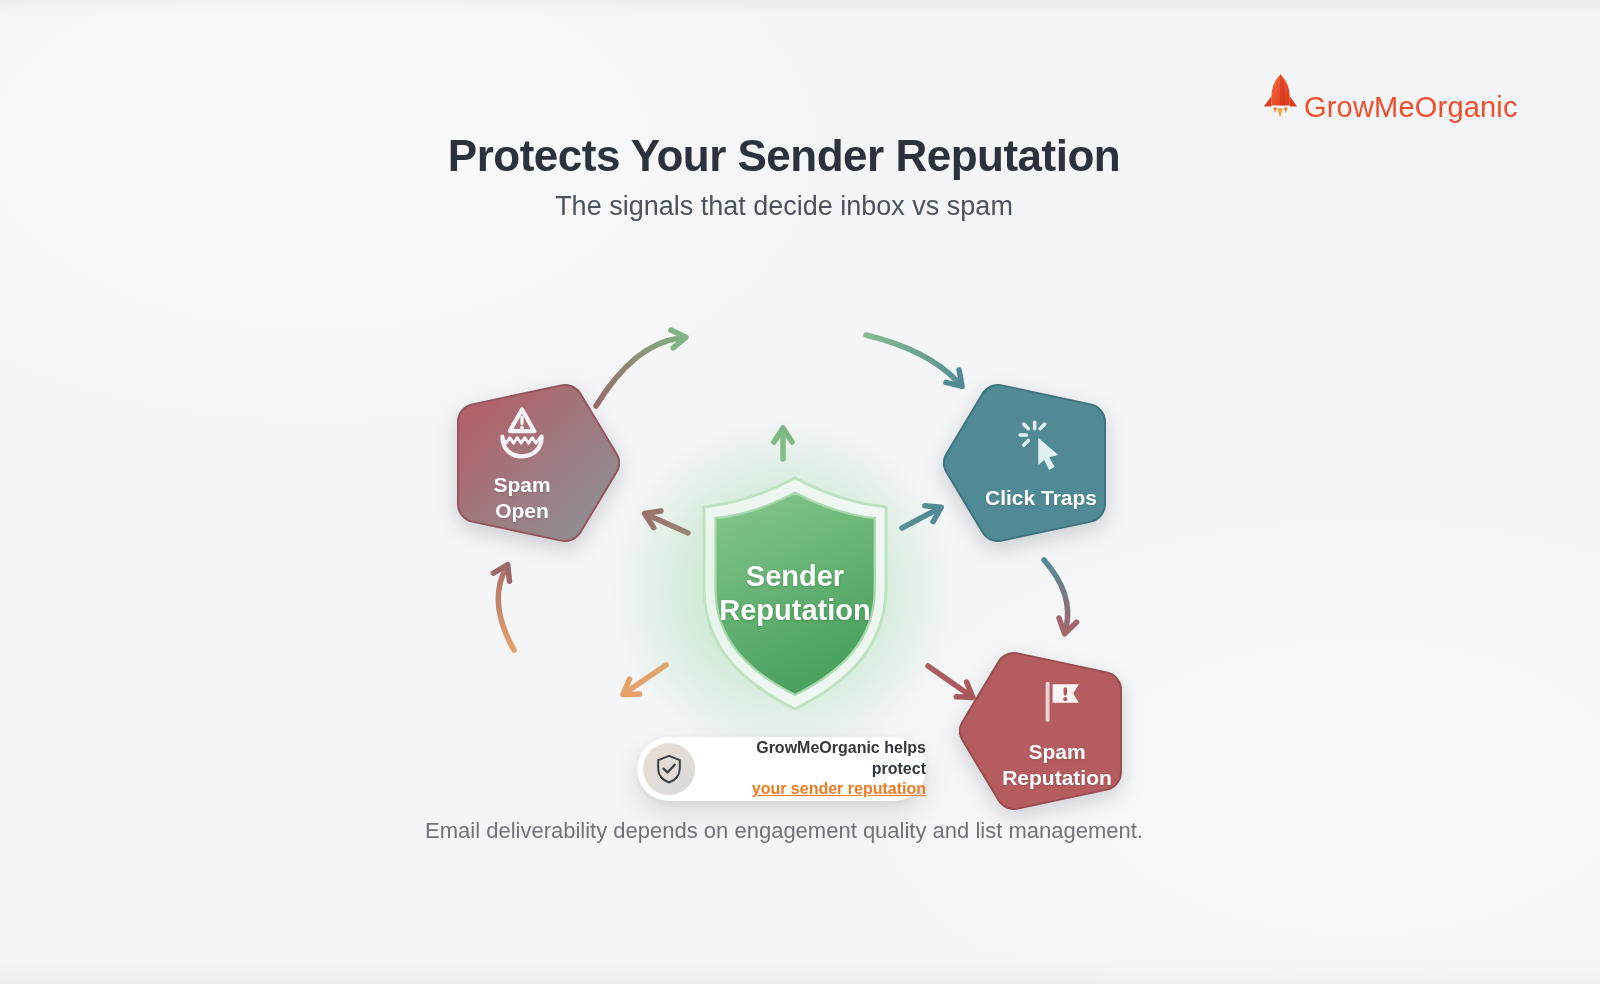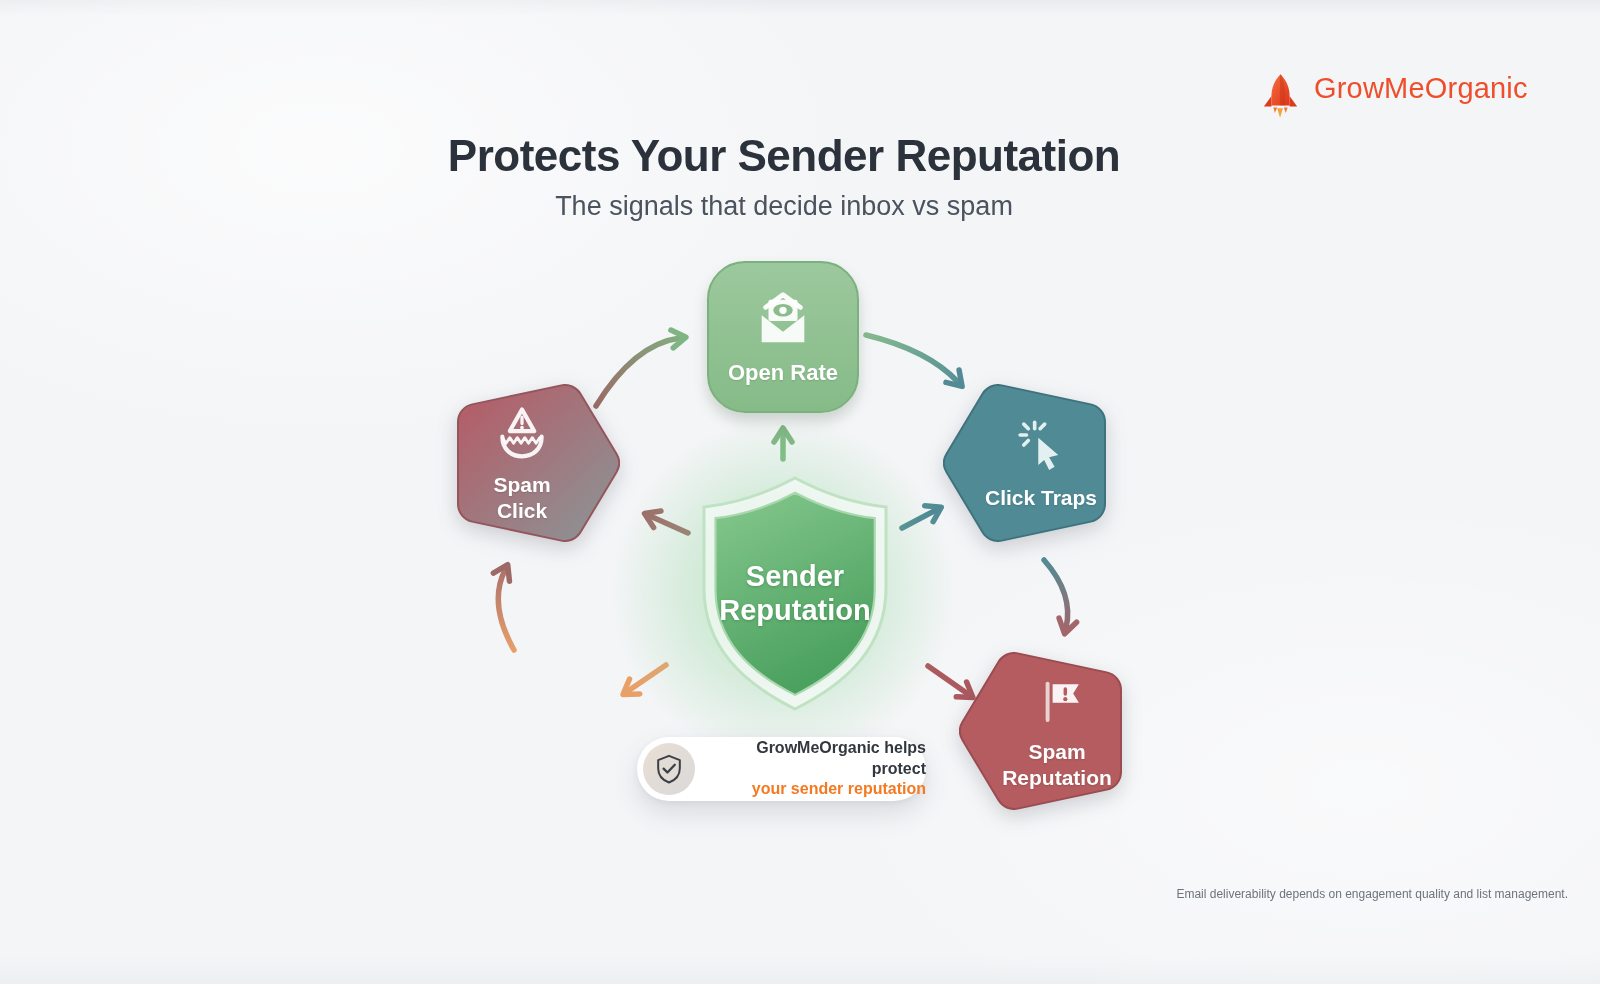--- a/index.html
+++ b/index.html
@@ -14,24 +14,24 @@
   }
   .title {
     position:absolute; top:131px; left:0; width:1568px; text-align:center;
     font-size:44px; font-weight:800; color:#2c323b; letter-spacing:-0.5px;
   }
   .subtitle {
     position:absolute; top:191px; left:0; width:1568px; text-align:center;
     font-size:27px; font-weight:400; color:#4b535e;
   }
   .footer {
-    position:absolute; top:887px; left:0; width:1568px; text-align:right;
-    font-size:12px; color:#6e737c;
-  }
-  .logo { position:absolute; top:72px; left:1262px; display:flex; align-items:flex-start; gap:14px; }
+    position:absolute; top:818px; left:0; width:1568px; text-align:center;
+    font-size:22px; color:#6e737c;
+  }
+  .logo { position:absolute; top:72px; left:1262px; display:flex; align-items:flex-end; gap:4px; }
   .logo-text { font-size:29px; font-weight:500; color:#ef4e2b; letter-spacing:0.2px; }
 
   .arrows { position:absolute; left:0; top:0; width:1600px; height:984px; z-index:1; pointer-events:none; }
 
   .node { position:absolute; z-index:2; }
   .node svg.shape { position:absolute; left:0; top:0; overflow:visible;
     filter:drop-shadow(0 7px 10px rgba(60,70,80,.22)); }
   .node .content {
     position:absolute; inset:0; display:flex; flex-direction:column;
     align-items:center; justify-content:center; z-index:2; text-align:center;
@@ -70,21 +70,21 @@
     box-shadow:0 12px 26px rgba(80,90,100,.16), 0 2px 6px rgba(80,90,100,.08);
     padding-left:6px;
   }
   .pill-icon {
     width:52px; height:52px; border-radius:50%; flex:0 0 52px;
     background:linear-gradient(135deg,#eadfd3 0%, #e2dcd6 45%, #d9dadb 100%);
     display:flex; align-items:center; justify-content:center;
   }
   .pill-text { margin-left:11px; line-height:1.3;text-align:right; }
   .pill-line1 { font-size:16px; font-weight:700; color:#33383f; }
-  .pill-line2 { font-size:16px; font-weight:700; color:#f37a21; }
+  .pill-line2 { font-size:16px; font-weight:700; color:#f37a21;text-decoration:underline; }
 </style>
 </head>
 <body>
 
 <div class="stage">
 
   <div class="title">Protects Your Sender Reputation</div>
   <div class="subtitle">The signals that decide inbox vs spam</div>
 
   <div class="logo">
@@ -168,32 +168,20 @@
       </defs>
       <path d="M115 10 C145 26 178 36 206 39 L206 120 C206 179 167 215 115 241 C63 215 24 179 24 120 L24 39 C52 36 85 26 115 10 Z" fill="rgba(255,255,255,.55)" stroke="#bfe2c3" stroke-width="3"></path>
       <path d="M115 10 C145 26 178 36 206 39 L206 120 C206 179 167 215 115 241 C63 215 24 179 24 120 L24 39 C52 36 85 26 115 10 Z" transform="translate(14.5,16) scale(0.875)" fill="url(#gShield)" stroke="#a9d8af" stroke-width="2.5"></path>
     </svg>
     <div class="shield-text">
       <span>Sender</span>
       <span>Reputation</span>
     </div>
   </div>
 
-  <div class="open-rate-box">
-    <span>
-      <svg width="62" height="62" viewBox="0 0 64 64">
-        <path d="M14 19 L32 6 L50 19" stroke="rgba(255,255,255,.95)" stroke-width="5" fill="none" stroke-linecap="round" stroke-linejoin="round"></path>
-        <rect x="17" y="11" width="30" height="22" rx="2" fill="#ffffff" opacity=".93"></rect>
-        <ellipse cx="32" cy="22" rx="10" ry="6.5" fill="#8abd8b"></ellipse>
-        <circle cx="32" cy="22" r="3.8" fill="#ffffff"></circle>
-        <path d="M10 27 L32 44 L54 27 L54 55 L10 55 Z" fill="#ffffff" opacity=".93"></path>
-      </svg>
-    </span>
-    <span class="label">Open Rate</span>
-  </div>
 
   <div class="node pad-r" style="left:450px; top:378px; width:170px; height:170px;">
     <svg class="shape" width="170" height="170" viewBox="0 0 170 170">
       <defs>
         <linearGradient id="gTrap" x1="0" y1="0" x2="1" y2="1">
           <stop offset="0" stop-color="#b2606a"></stop>
             <stop offset="1" stop-color="#8e9093"></stop>
         </linearGradient>
       </defs>
       <polygon points="26,44 115,25 151,85 115,145 26,126" fill="none" stroke="#94555c" stroke-width="38" stroke-linejoin="round"></polygon>
@@ -204,21 +192,21 @@
         <svg width="60" height="58" viewBox="0 0 64 62">
           <path d="M32 7 L45 30 L19 30 Z" fill="none" stroke="rgba(255,255,255,.92)" stroke-width="4.5" stroke-linejoin="round"></path>
           <line x1="32" y1="15" x2="32" y2="22" stroke="rgba(255,255,255,.92)" stroke-width="3.5" stroke-linecap="round"></line>
           <circle cx="32" cy="26.3" r="2" fill="rgba(255,255,255,.92)"></circle>
           <path d="M11 36 C11 50 21 57 32 57 C43 57 53 50 53 36" fill="none" stroke="rgba(255,255,255,.92)" stroke-width="4.5" stroke-linecap="round"></path>
           <path d="M11 37 L15 43 L19 37 L23 43 L27 37 L31 43 L35 37 L39 43 L43 37 L47 43 L51 37" fill="none" stroke="rgba(255,255,255,.92)" stroke-width="3" stroke-linejoin="round" stroke-linecap="round"></path>
         </svg>
       </span>
       <span class="label">
         <span>Spam</span>
-        <span>Click</span>
+        <span>Open</span>
       </span>
     </div>
   </div>
 
   <div class="node pad-l" style="left:943px; top:378px; width:170px; height:170px;">
     <svg class="shape" width="170" height="170" viewBox="0 0 170 170">
       <polygon points="144,44 55,25 19,85 55,145 144,126" fill="none" stroke="#3e737e" stroke-width="38" stroke-linejoin="round"></polygon>
       <polygon points="144,44 55,25 19,85 55,145 144,126" fill="#4f8a95" stroke="#4f8a95" stroke-width="34" stroke-linejoin="round"></polygon>
     </svg>
     <div class="content">

